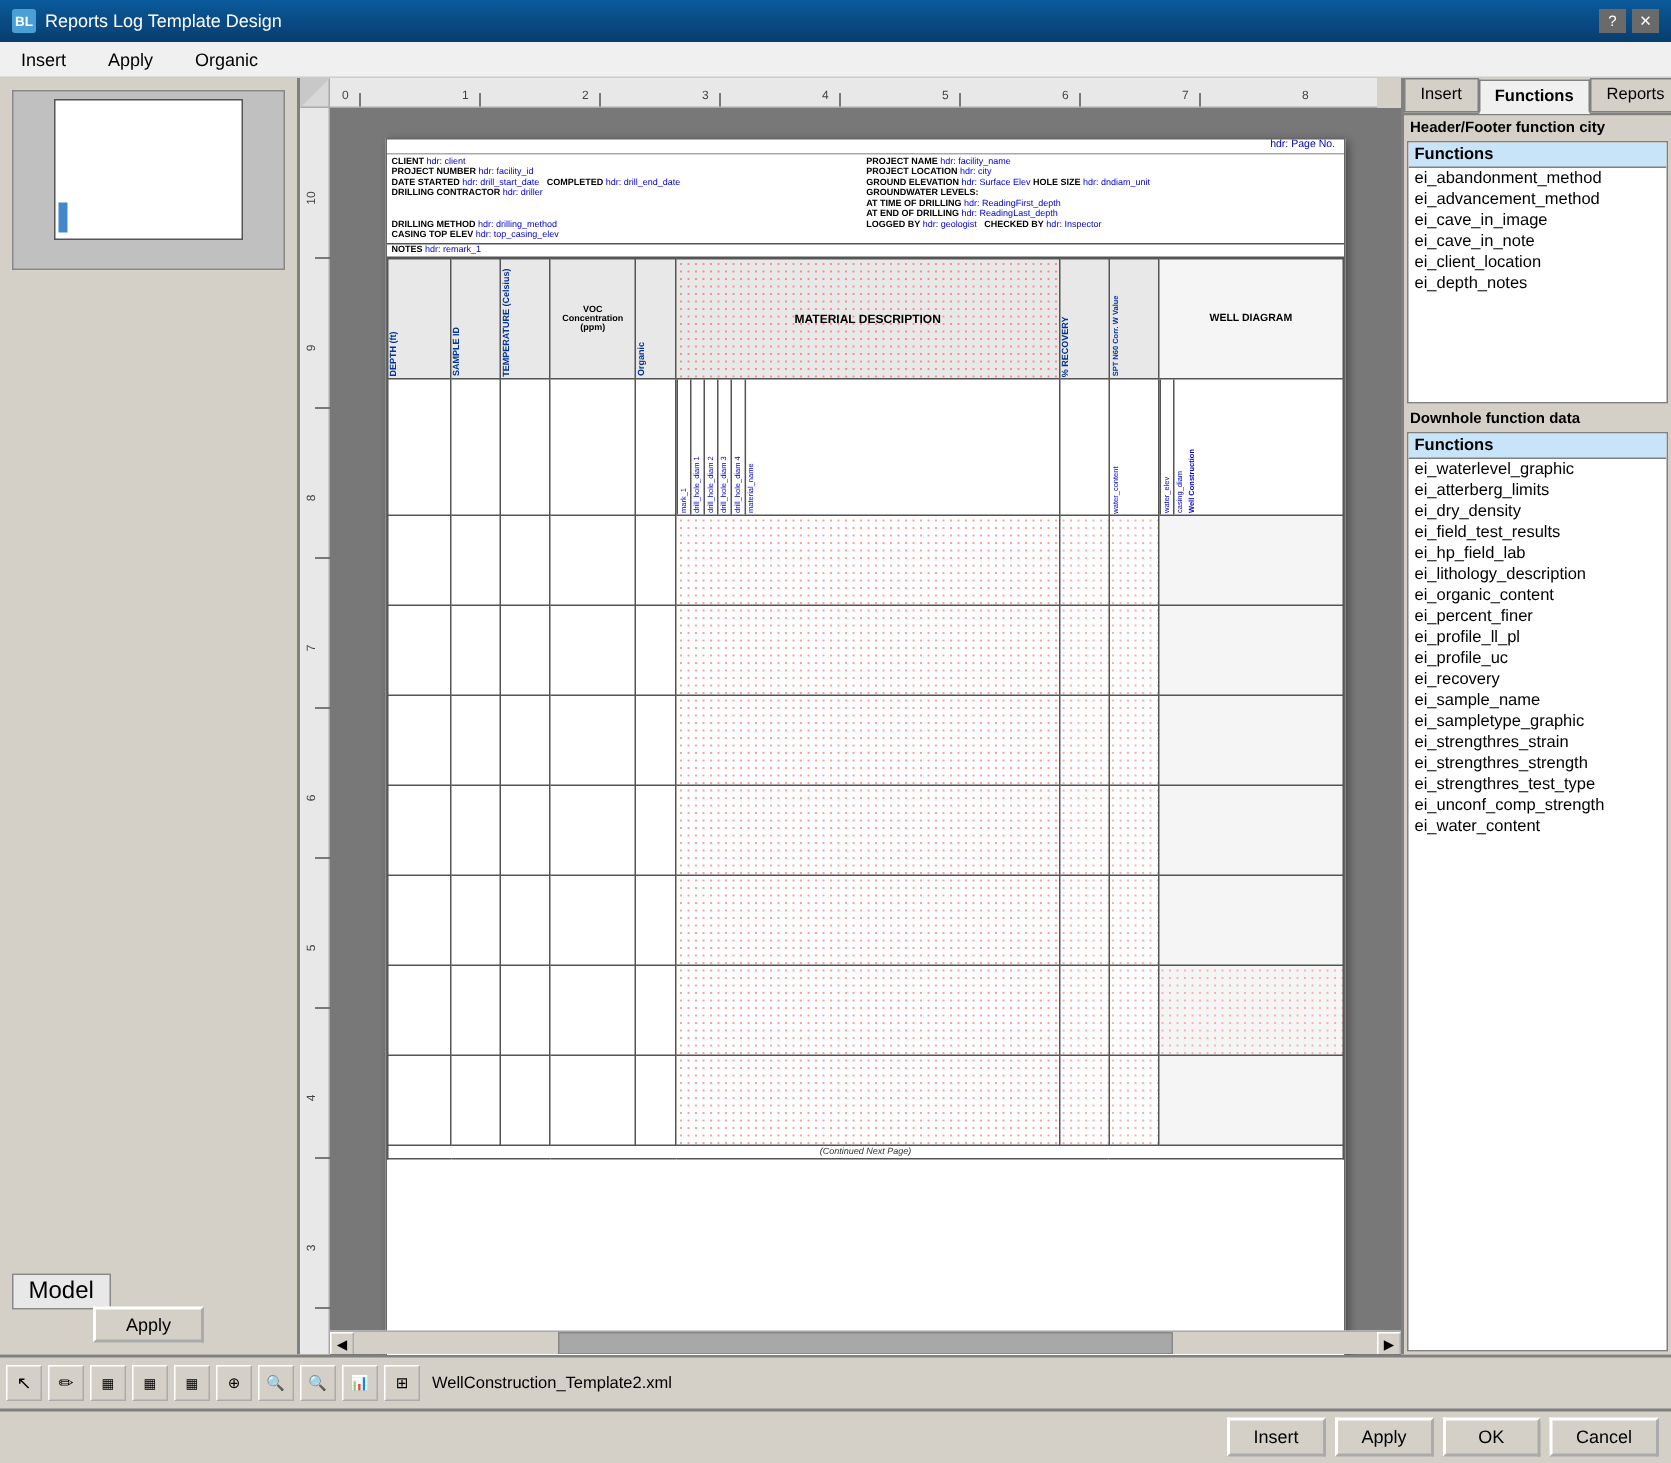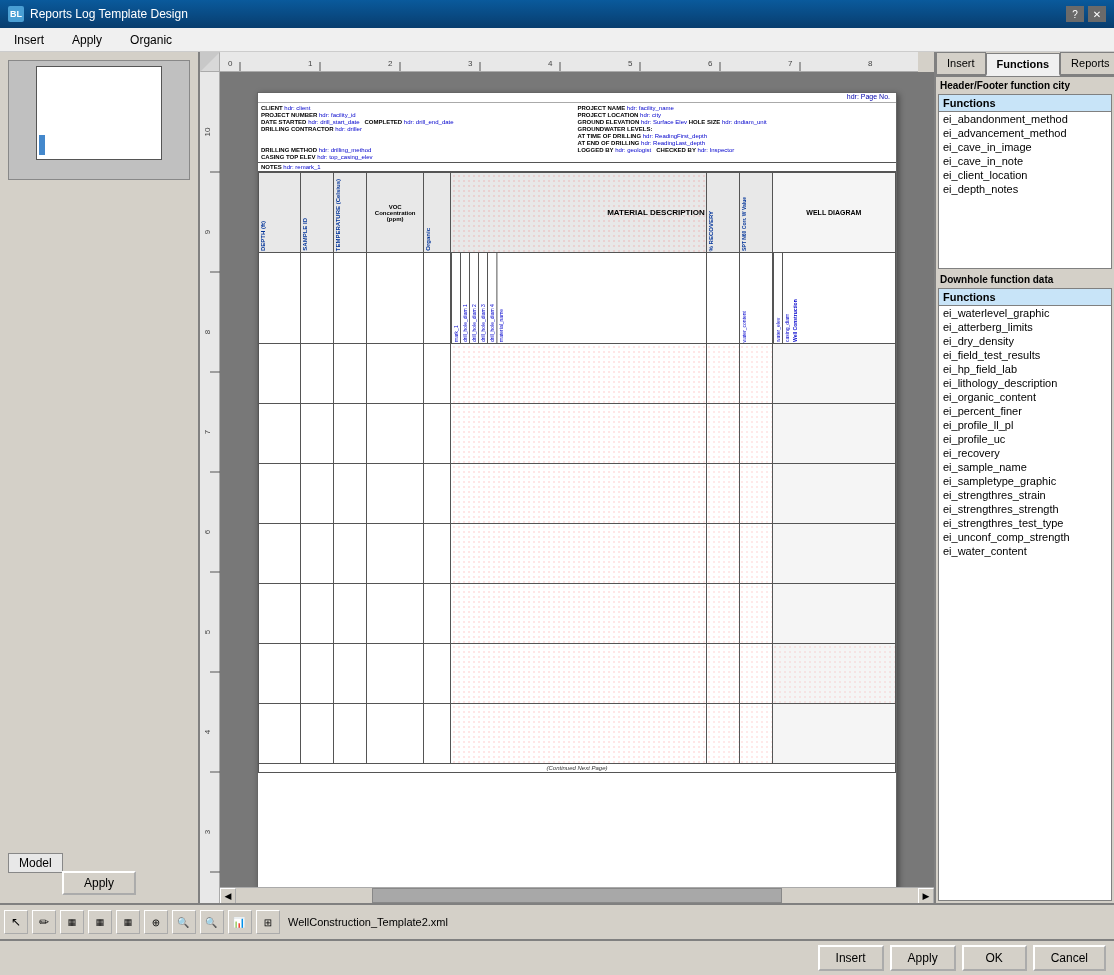--- a/index.html
+++ b/index.html
@@ -211,21 +211,21 @@
       cursor: pointer;
     }
 
     .model-tab {
       position: absolute;
       bottom: 30px;
       left: 8px;
       padding: 2px 10px;
       background: #e8e8e8;
       border: 1px solid #888;
-      font-size: 12px;
+      font-size: 16px;
       cursor: pointer;
       text-align: right;
     }
 
     .main-layout {
       display: flex;
       flex: 1;
       overflow: hidden;
     }
 
@@ -267,21 +267,20 @@
     .ruler-v {
       width: 20px;
       background: #e8e8e8;
       border-right: 1px solid #aaa;
       flex-shrink: 0;
     }
 
     .material-cell {
       background-image: radial-gradient(circle, rgba(255,0,0,0.4) 0.5px, transparent 0.5px);
       background-size: 5px 5px;
-      text-align: right;
     }
 
     .well-diag-cell {
       background: #f5f5f5;
     }
 
     .spt-cell {
       background-image: radial-gradient(circle, rgba(255,80,80,0.5) 0.5px, transparent 0.5px);
       background-size: 5px 5px;
     }

